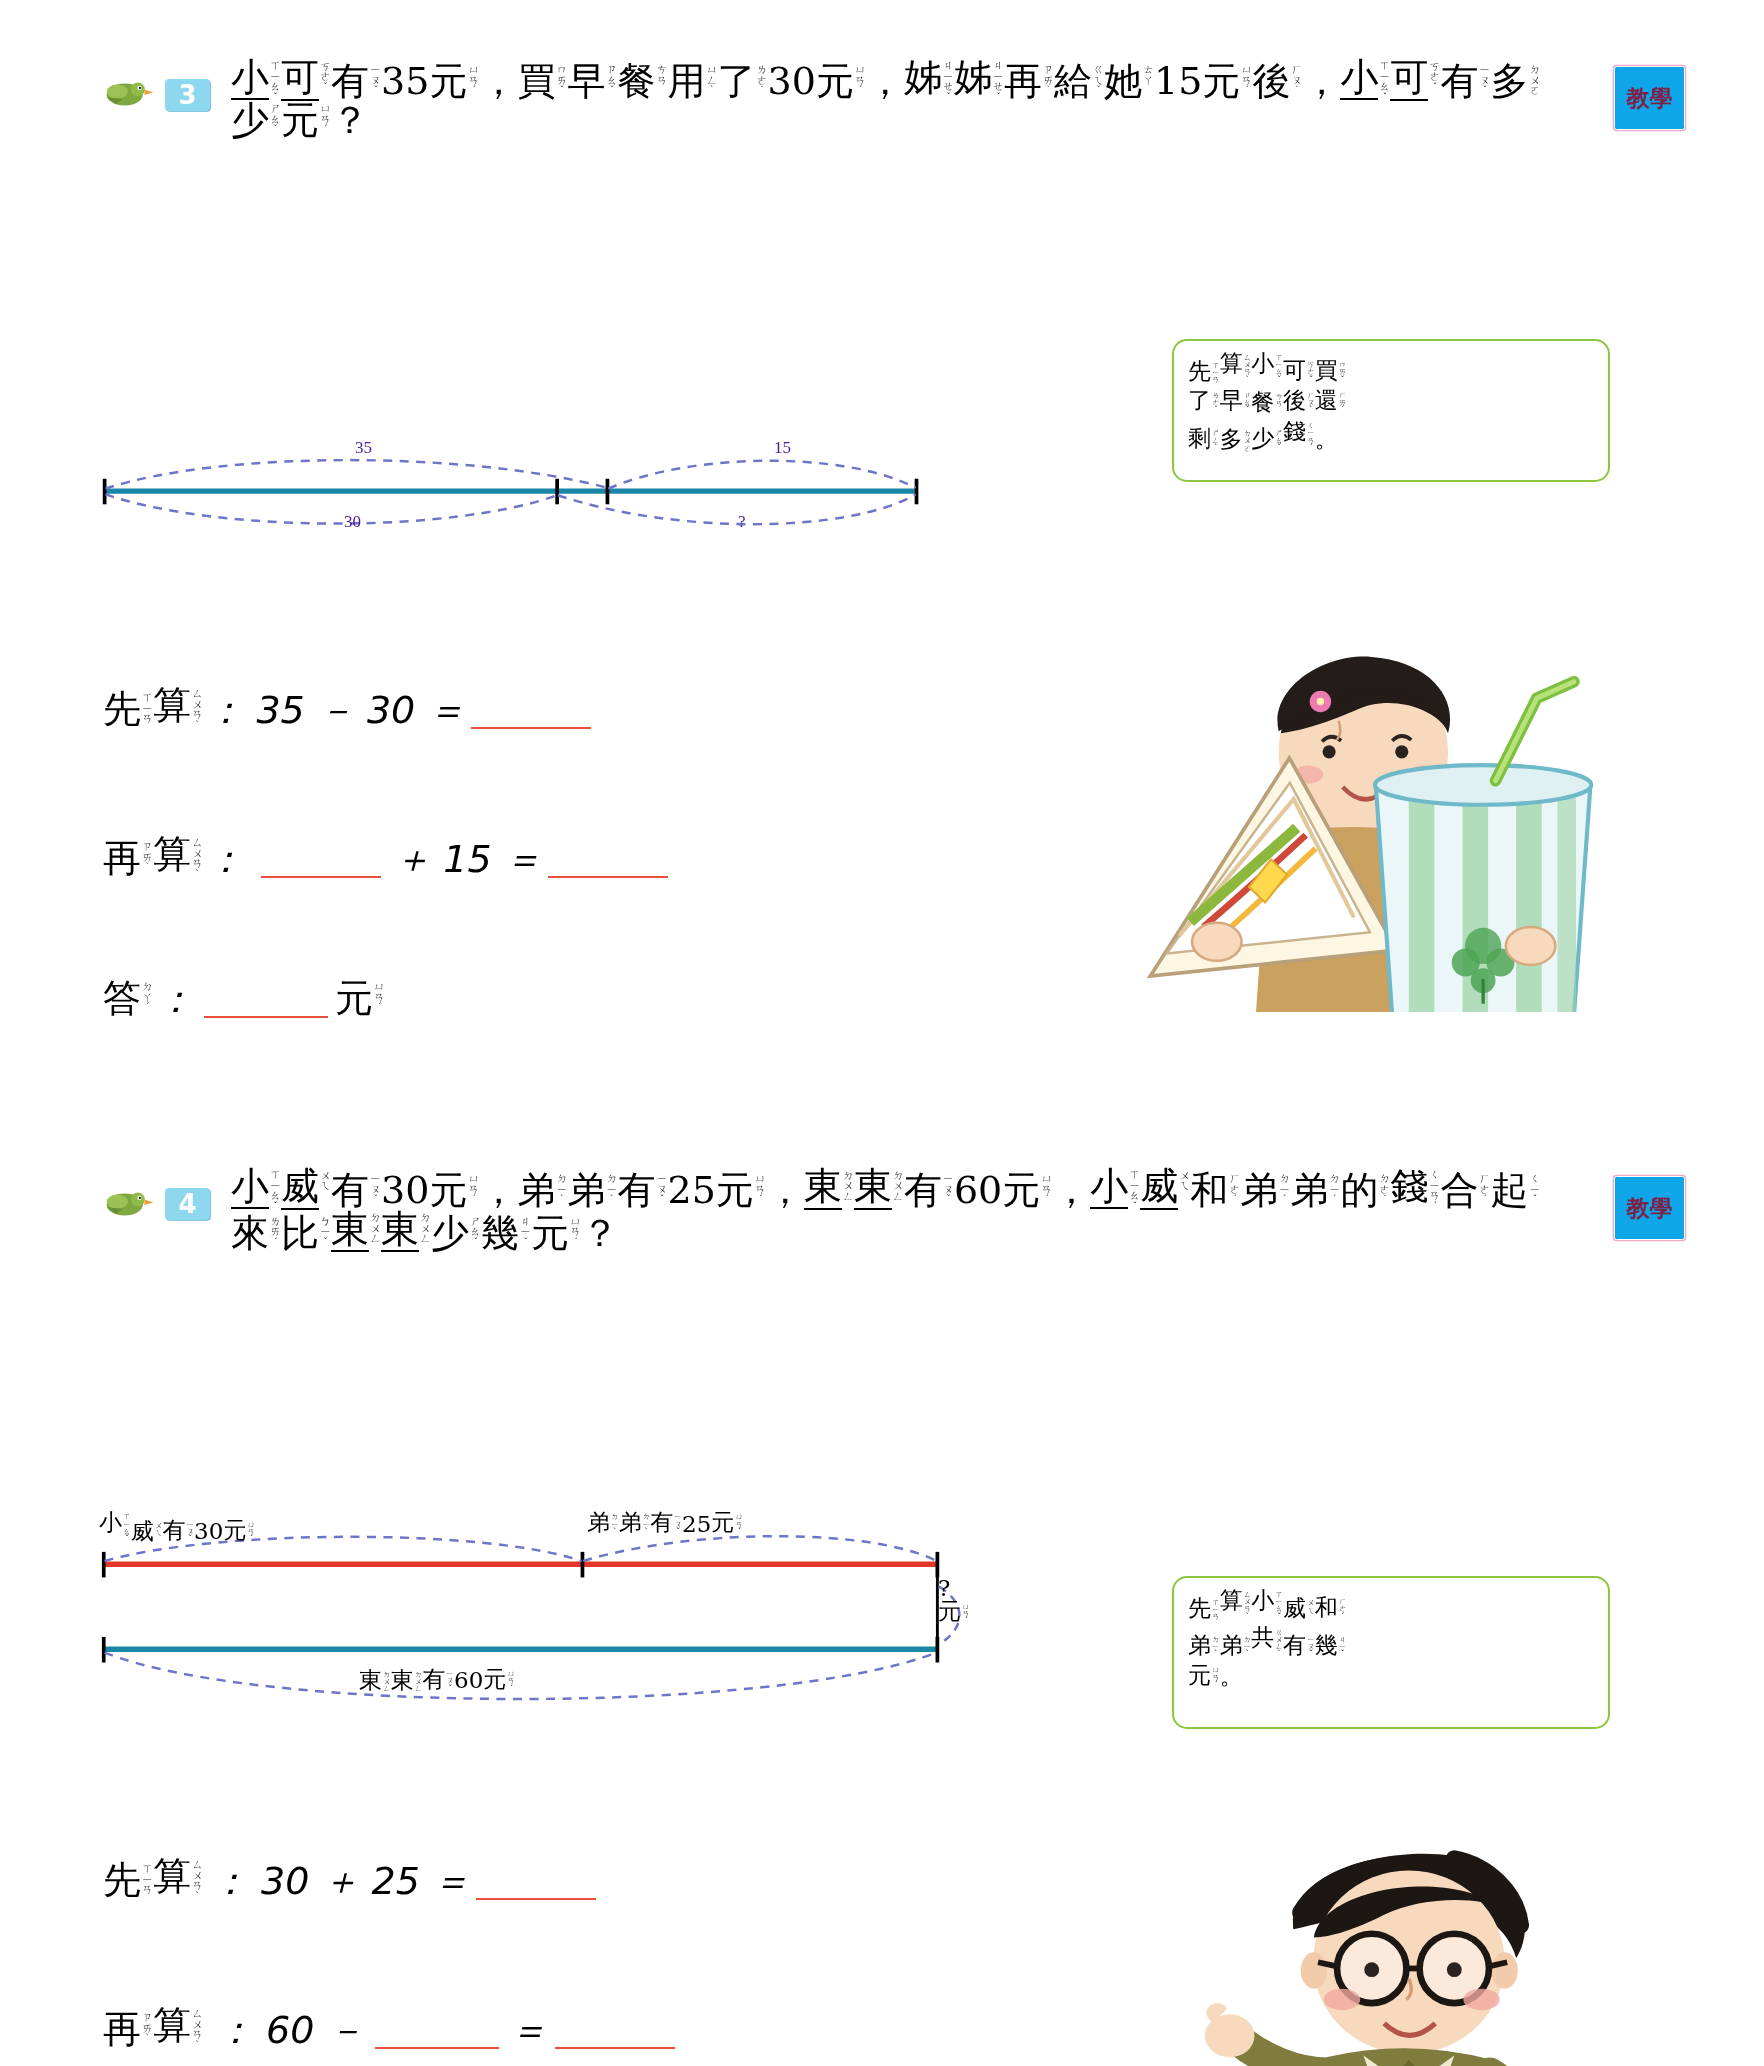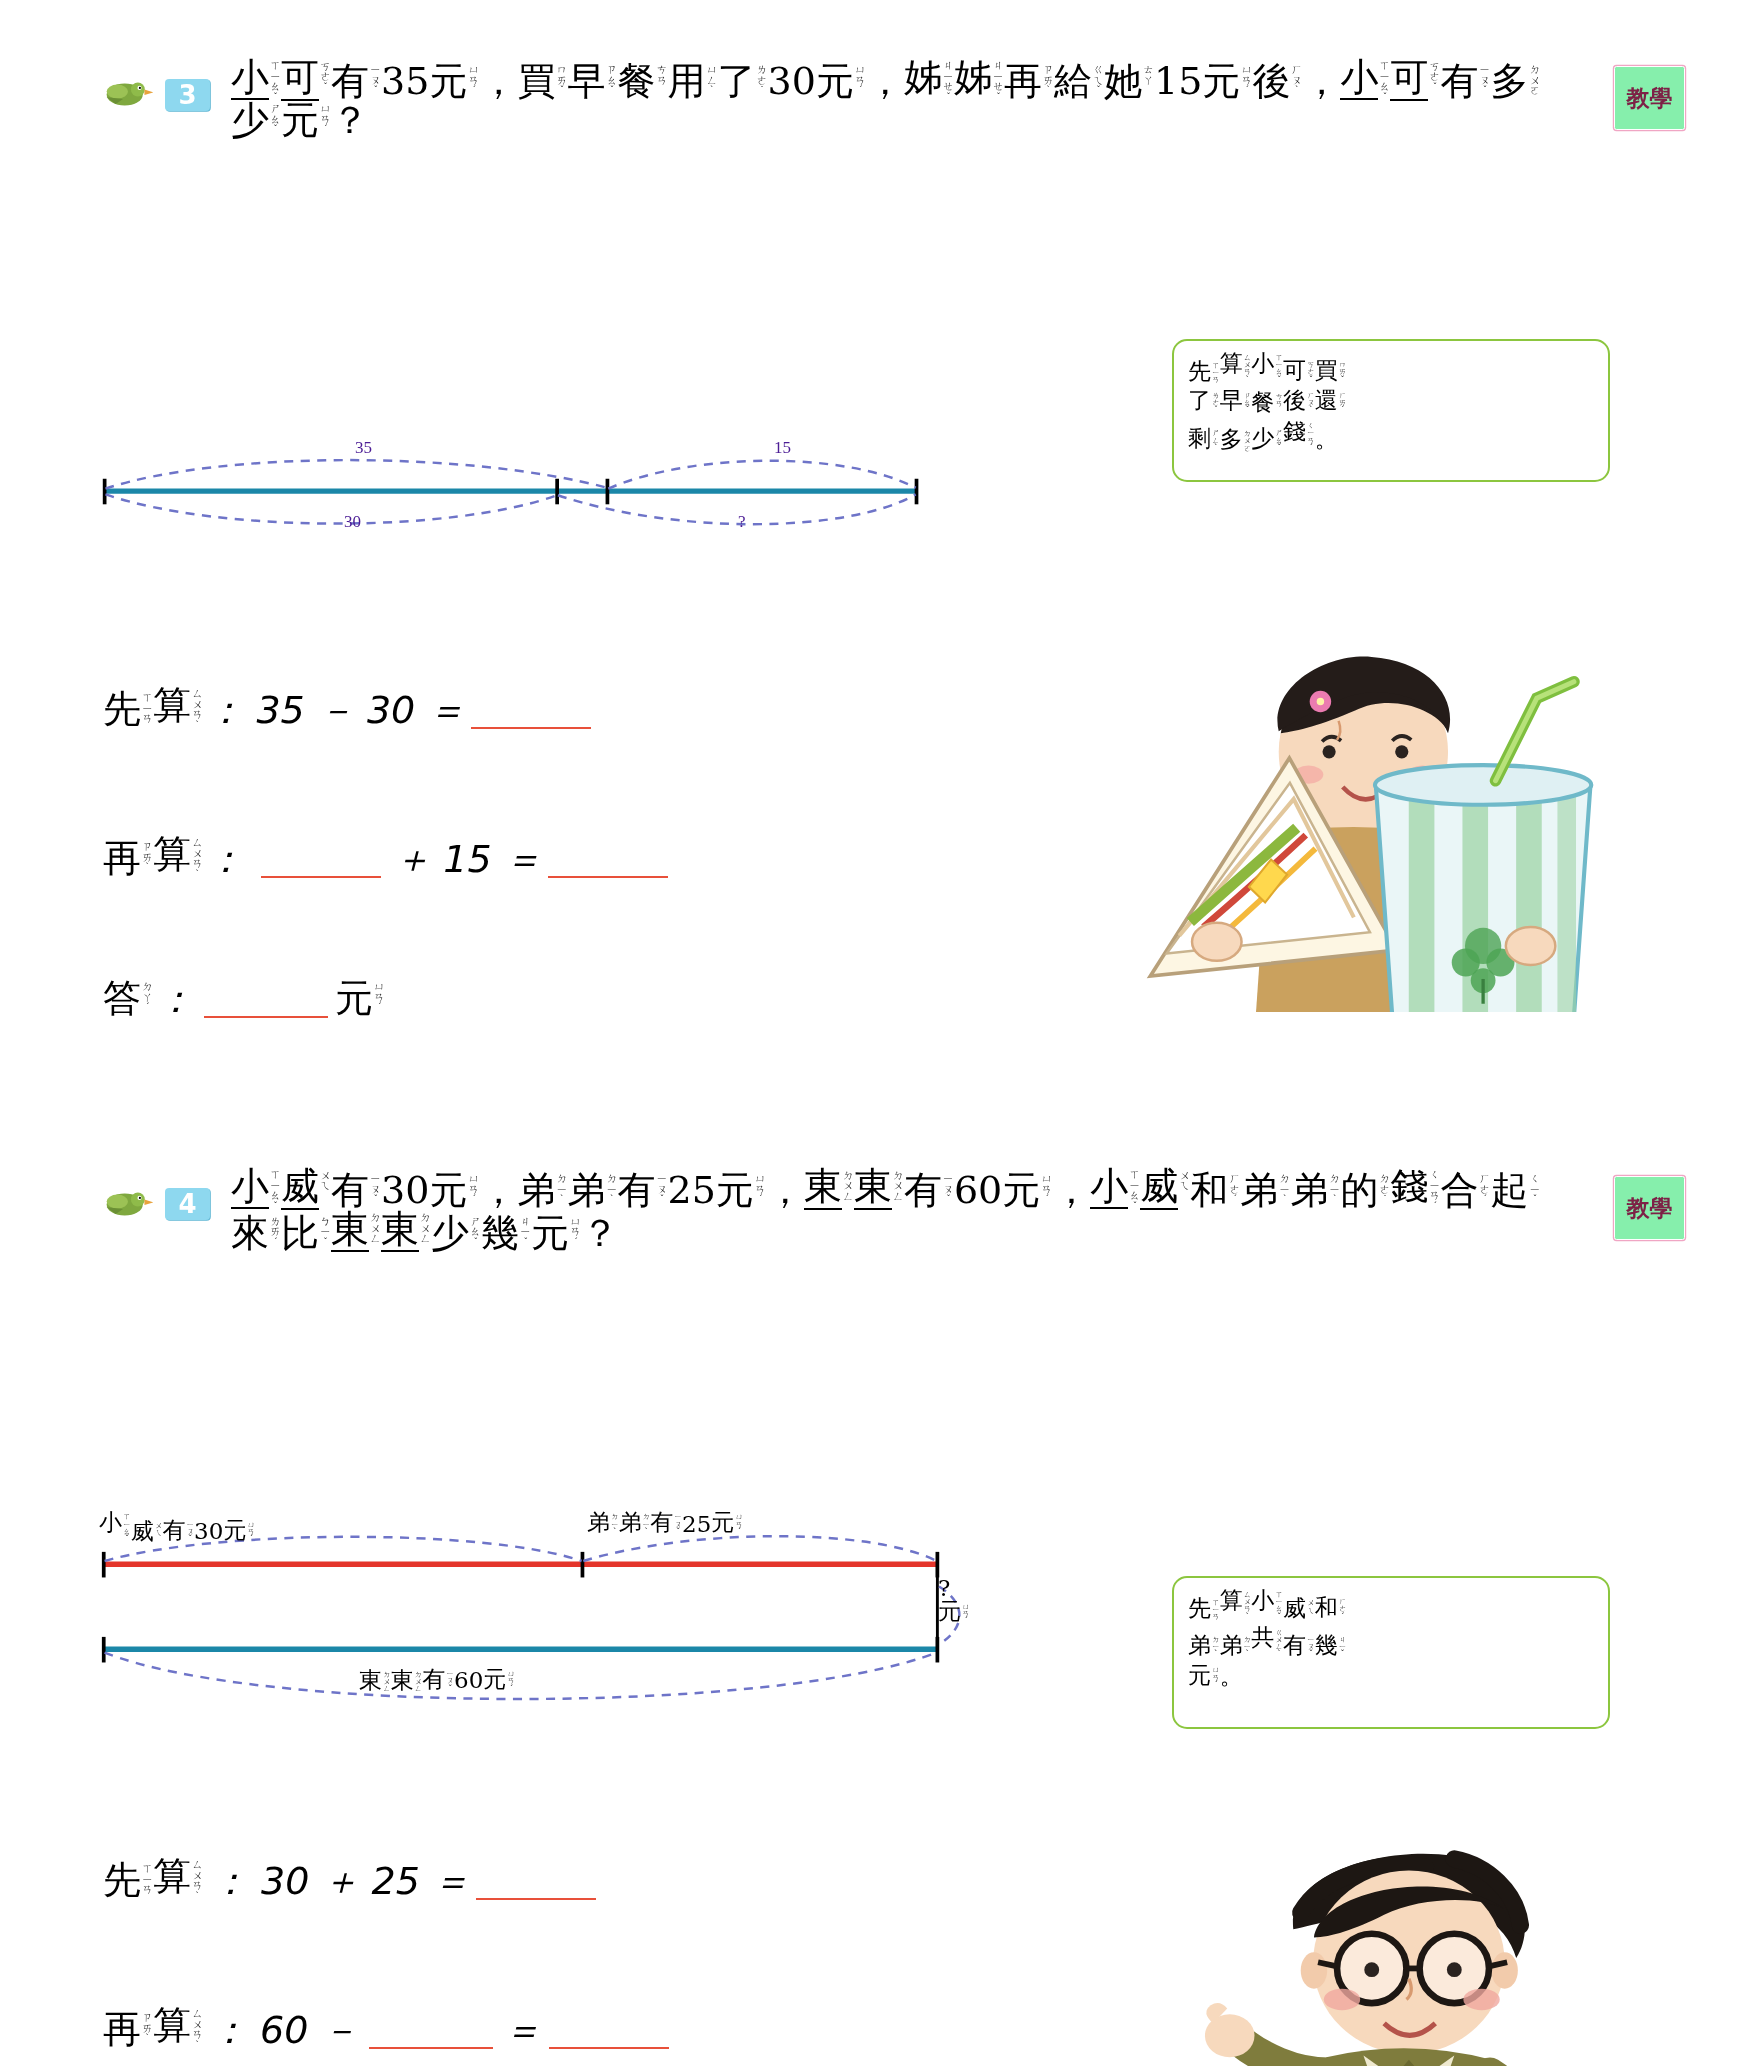--- a/index.html
+++ b/index.html
@@ -83,21 +83,21 @@
     display: flex; align-items: center; justify-content: center;
     box-shadow: 0.8px 0.8px 0 #5fb6d4;
   }
 
   
   .bird { width: 50px; height: 39px; }
 
   
   .teach-tag {
     width: 69px; height: 62px;
-    background: #86efac;
+    background: #0ea5e9;
     border: 1.7px solid #ffffff;
     border-radius: 2.5px;
     display: flex; align-items: center; justify-content: center;
     box-shadow: 0 0 0 1.2px #f0a6c4;
   }
   .teach-tag .t {
     color: #7d2146;
     font-size: 23px;
     font-weight: bold;
     font-family: "DejaVu Serif", serif;
@@ -1238,21 +1238,21 @@
         <span class="rb">
           <span class="base">算</span>
           <span class="zy">
             <span>ㄙ</span>
             <span>ㄨ</span>
             <span>ㄢ</span>
             <span class="tone">ˋ</span>
           </span>
         </span>
       </span>
-    <span class="eqtxt" style="margin-left:7px;">：  60 －</span>
+    <span class="eqtxt" style="margin-left:13px;">：  60 －</span>
     <span class="blank" style="width:124px; margin-left:10px;"></span>
     <span class="eqtxt" style="margin-left:10.7px;">＝</span>
     <span class="blank" style="width:120px; margin-left:7.4px;"></span>
   </div>
 
   <div class="abs" style="left:1190px; top:1826px;">
     <svg width="413" height="450" viewBox="0 0 1000 1090">
 
       <path d="M250 250 C 230 90, 560 30, 700 90 C 820 140, 830 260, 790 320 C 760 210, 620 160, 500 190 C 390 215, 300 240, 250 250 Z" fill="#1d1713"></path>
       <path d="M268 210 C 320 120, 470 80, 570 100" stroke="#1d1713" stroke-width="42" fill="none" stroke-linecap="round"></path>

